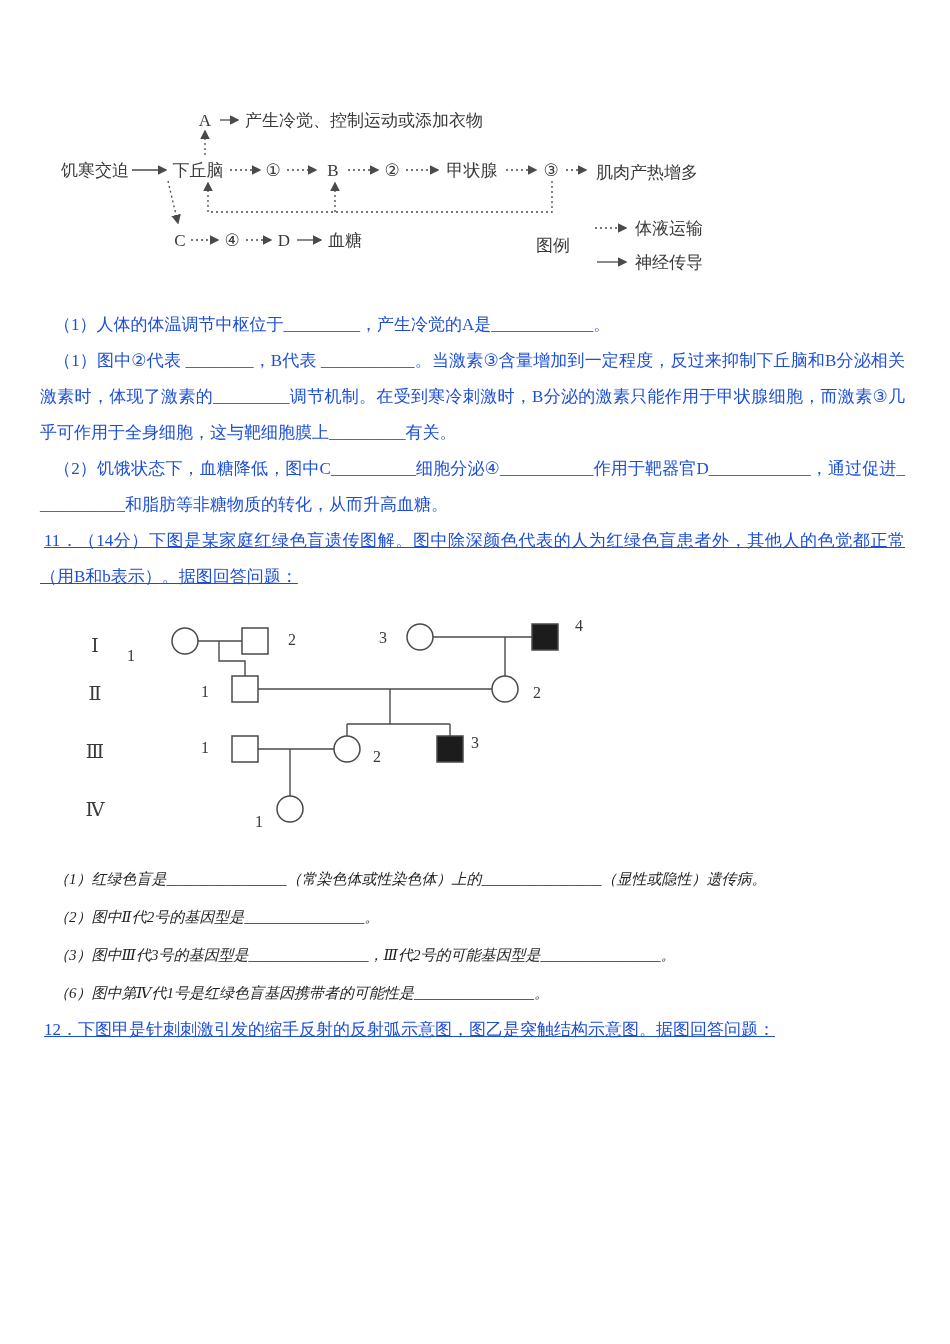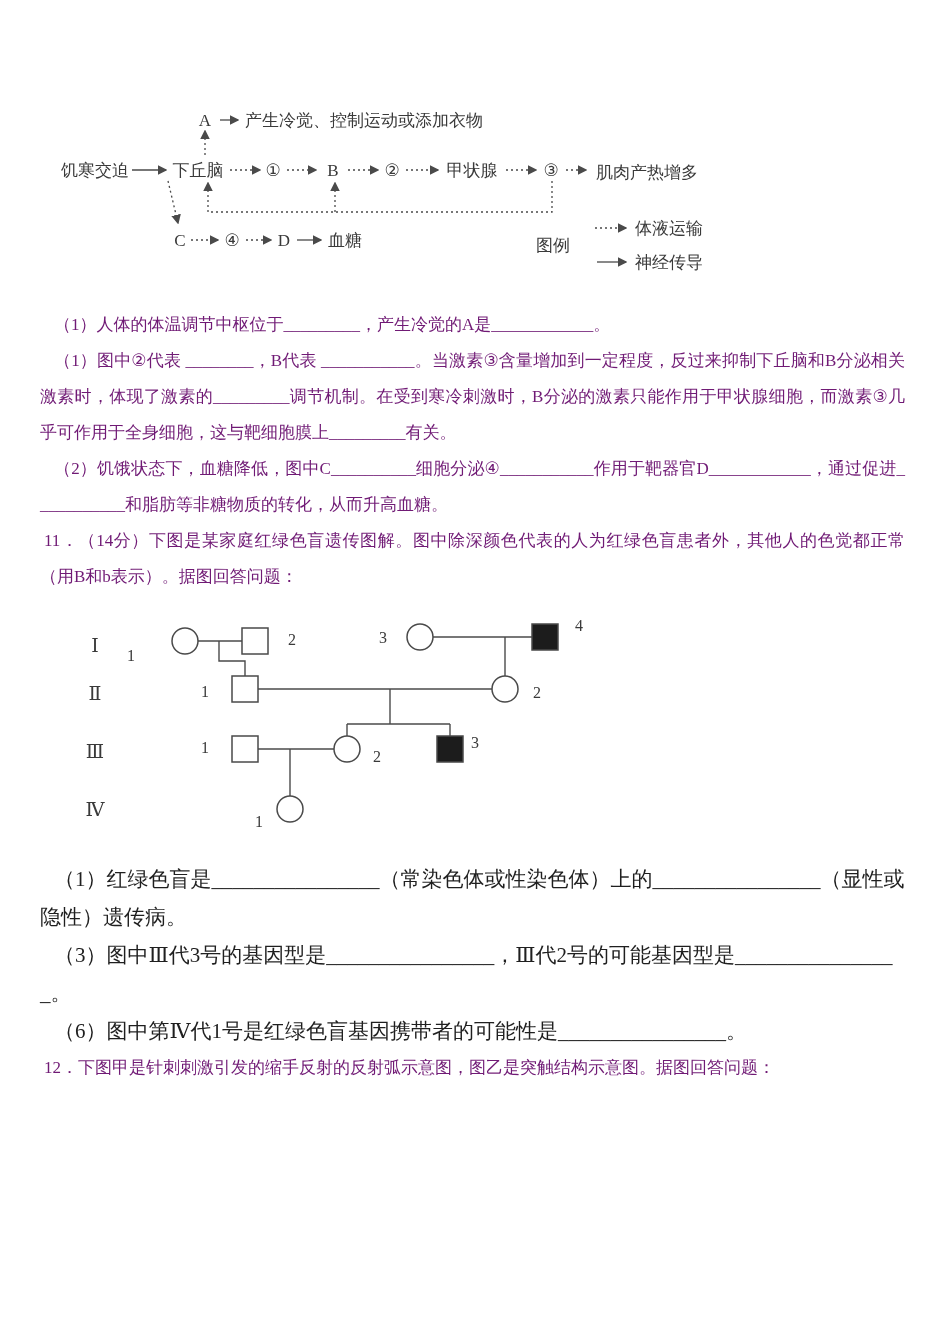--- a/index.html
+++ b/index.html
@@ -16,31 +16,33 @@
     padding: 95px 45px 0 40px;
     font-family: "Liberation Serif", "DejaVu Serif", "DejaVu Sans", serif;
     color: #1f1f1f;
     overflow: hidden;
   }
   .para {
     font-size: 17px;
     line-height: 36px;
     text-align: justify;
     text-indent: 14px;
-    color: #701a75;
+    color: #1d4ed8;
     word-break: break-all;
   }
   .para.intro {
     text-indent: 4px;
+    text-decoration: underline;
   }
   .q11-part {
-    font-size: 21px;
+    font-size: 15px;
     line-height: 38px;
     text-indent: 14px;
     word-break: break-all;
+    font-style: italic;
   }
   svg text {
     font-family: "Liberation Serif", "DejaVu Serif", "DejaVu Sans", serif;
     fill: #3a3a3a;
   }
   .flowchart-svg {
     display: block;
     margin: 0 0 12px 0;
   }
   .pedigree-svg {
@@ -172,18 +174,19 @@
     <text x="514" y="16" font-size="16" text-anchor="middle" dominant-baseline="central">4</text>
     <text x="140" y="82" font-size="16" text-anchor="middle" dominant-baseline="central">1</text>
     <text x="472" y="83" font-size="16" text-anchor="middle" dominant-baseline="central">2</text>
     <text x="140" y="138" font-size="16" text-anchor="middle" dominant-baseline="central">1</text>
     <text x="312" y="147" font-size="16" text-anchor="middle" dominant-baseline="central">2</text>
     <text x="410" y="133" font-size="16" text-anchor="middle" dominant-baseline="central">3</text>
     <text x="194" y="212" font-size="16" text-anchor="middle" dominant-baseline="central">1</text>
   </svg>
 
   <div class="q11-part">（1）红绿色盲是________________（常染色体或性染色体）上的________________（显性或隐性）遗传病。</div>
+  <div class="q11-part">（2）图中Ⅱ代2号的基因型是________________。</div>
   <div class="q11-part">（3）图中Ⅲ代3号的基因型是________________，Ⅲ代2号的可能基因型是________________。</div>
   <div class="q11-part">（6）图中第Ⅳ代1号是红绿色盲基因携带者的可能性是________________。</div>
 
   <div class="para intro">12．下图甲是针刺刺激引发的缩手反射的反射弧示意图，图乙是突触结构示意图。据图回答问题：</div>
 
 </div>
 
 </body></html>

